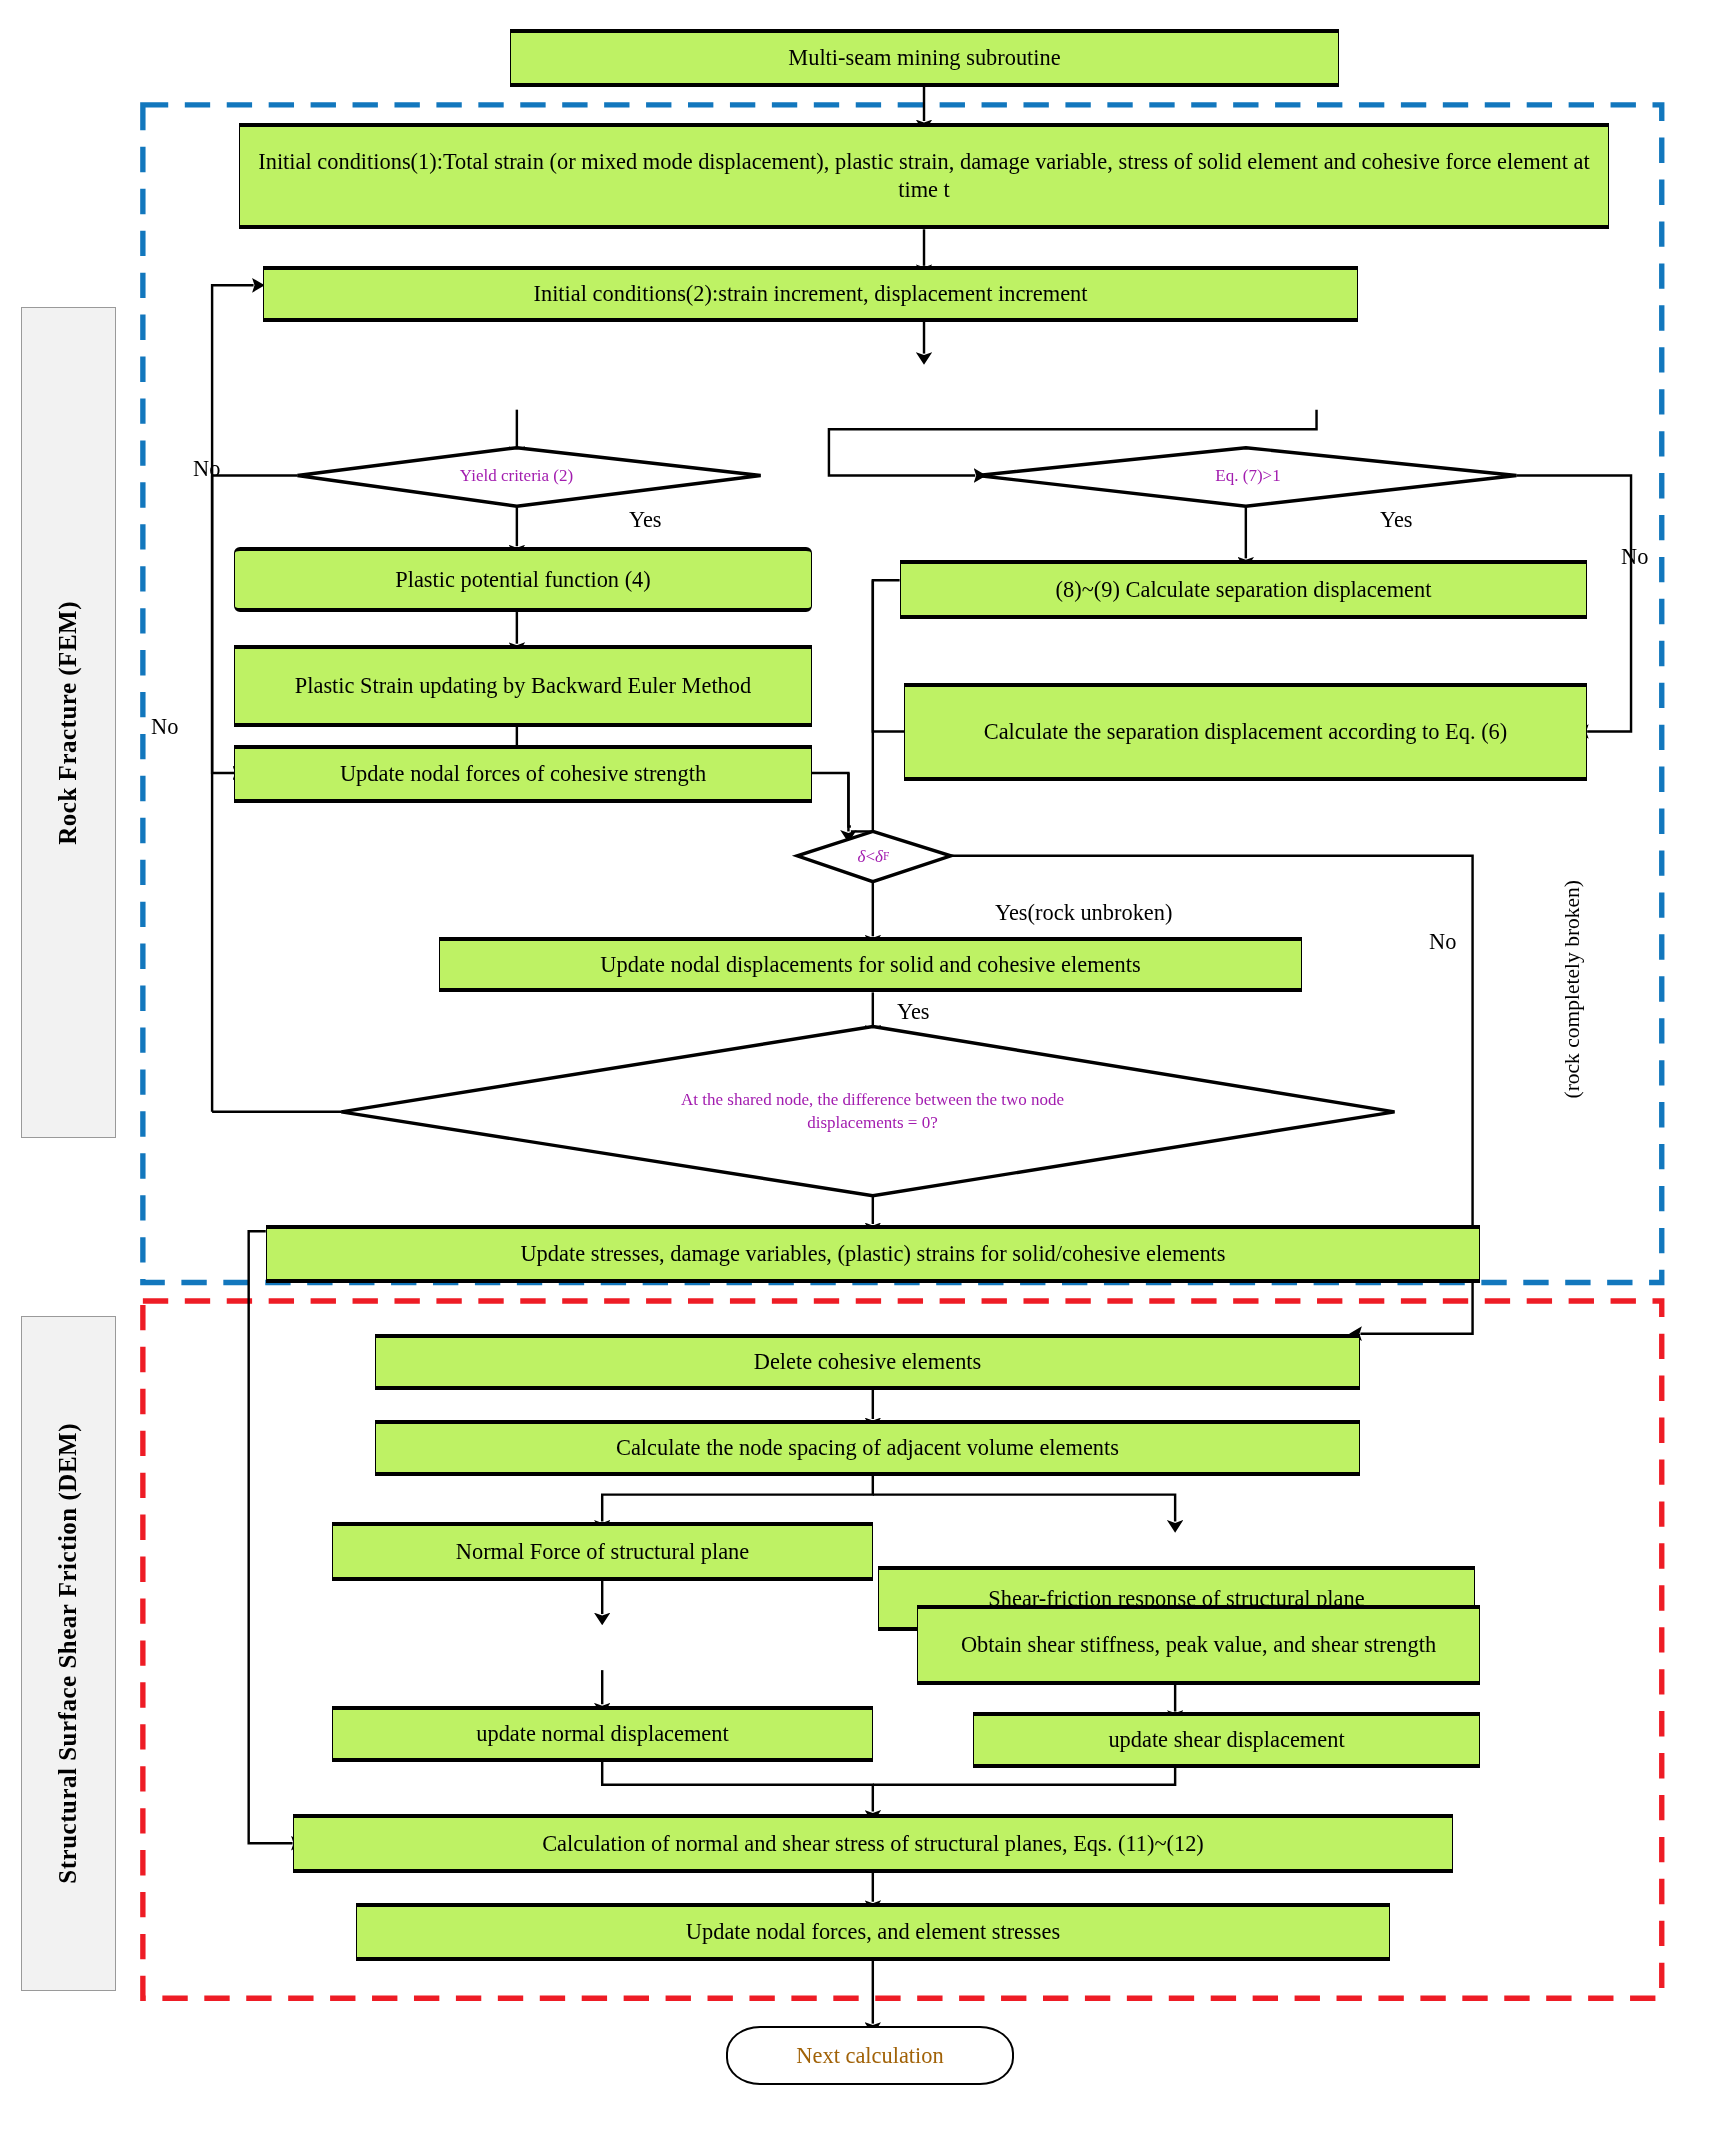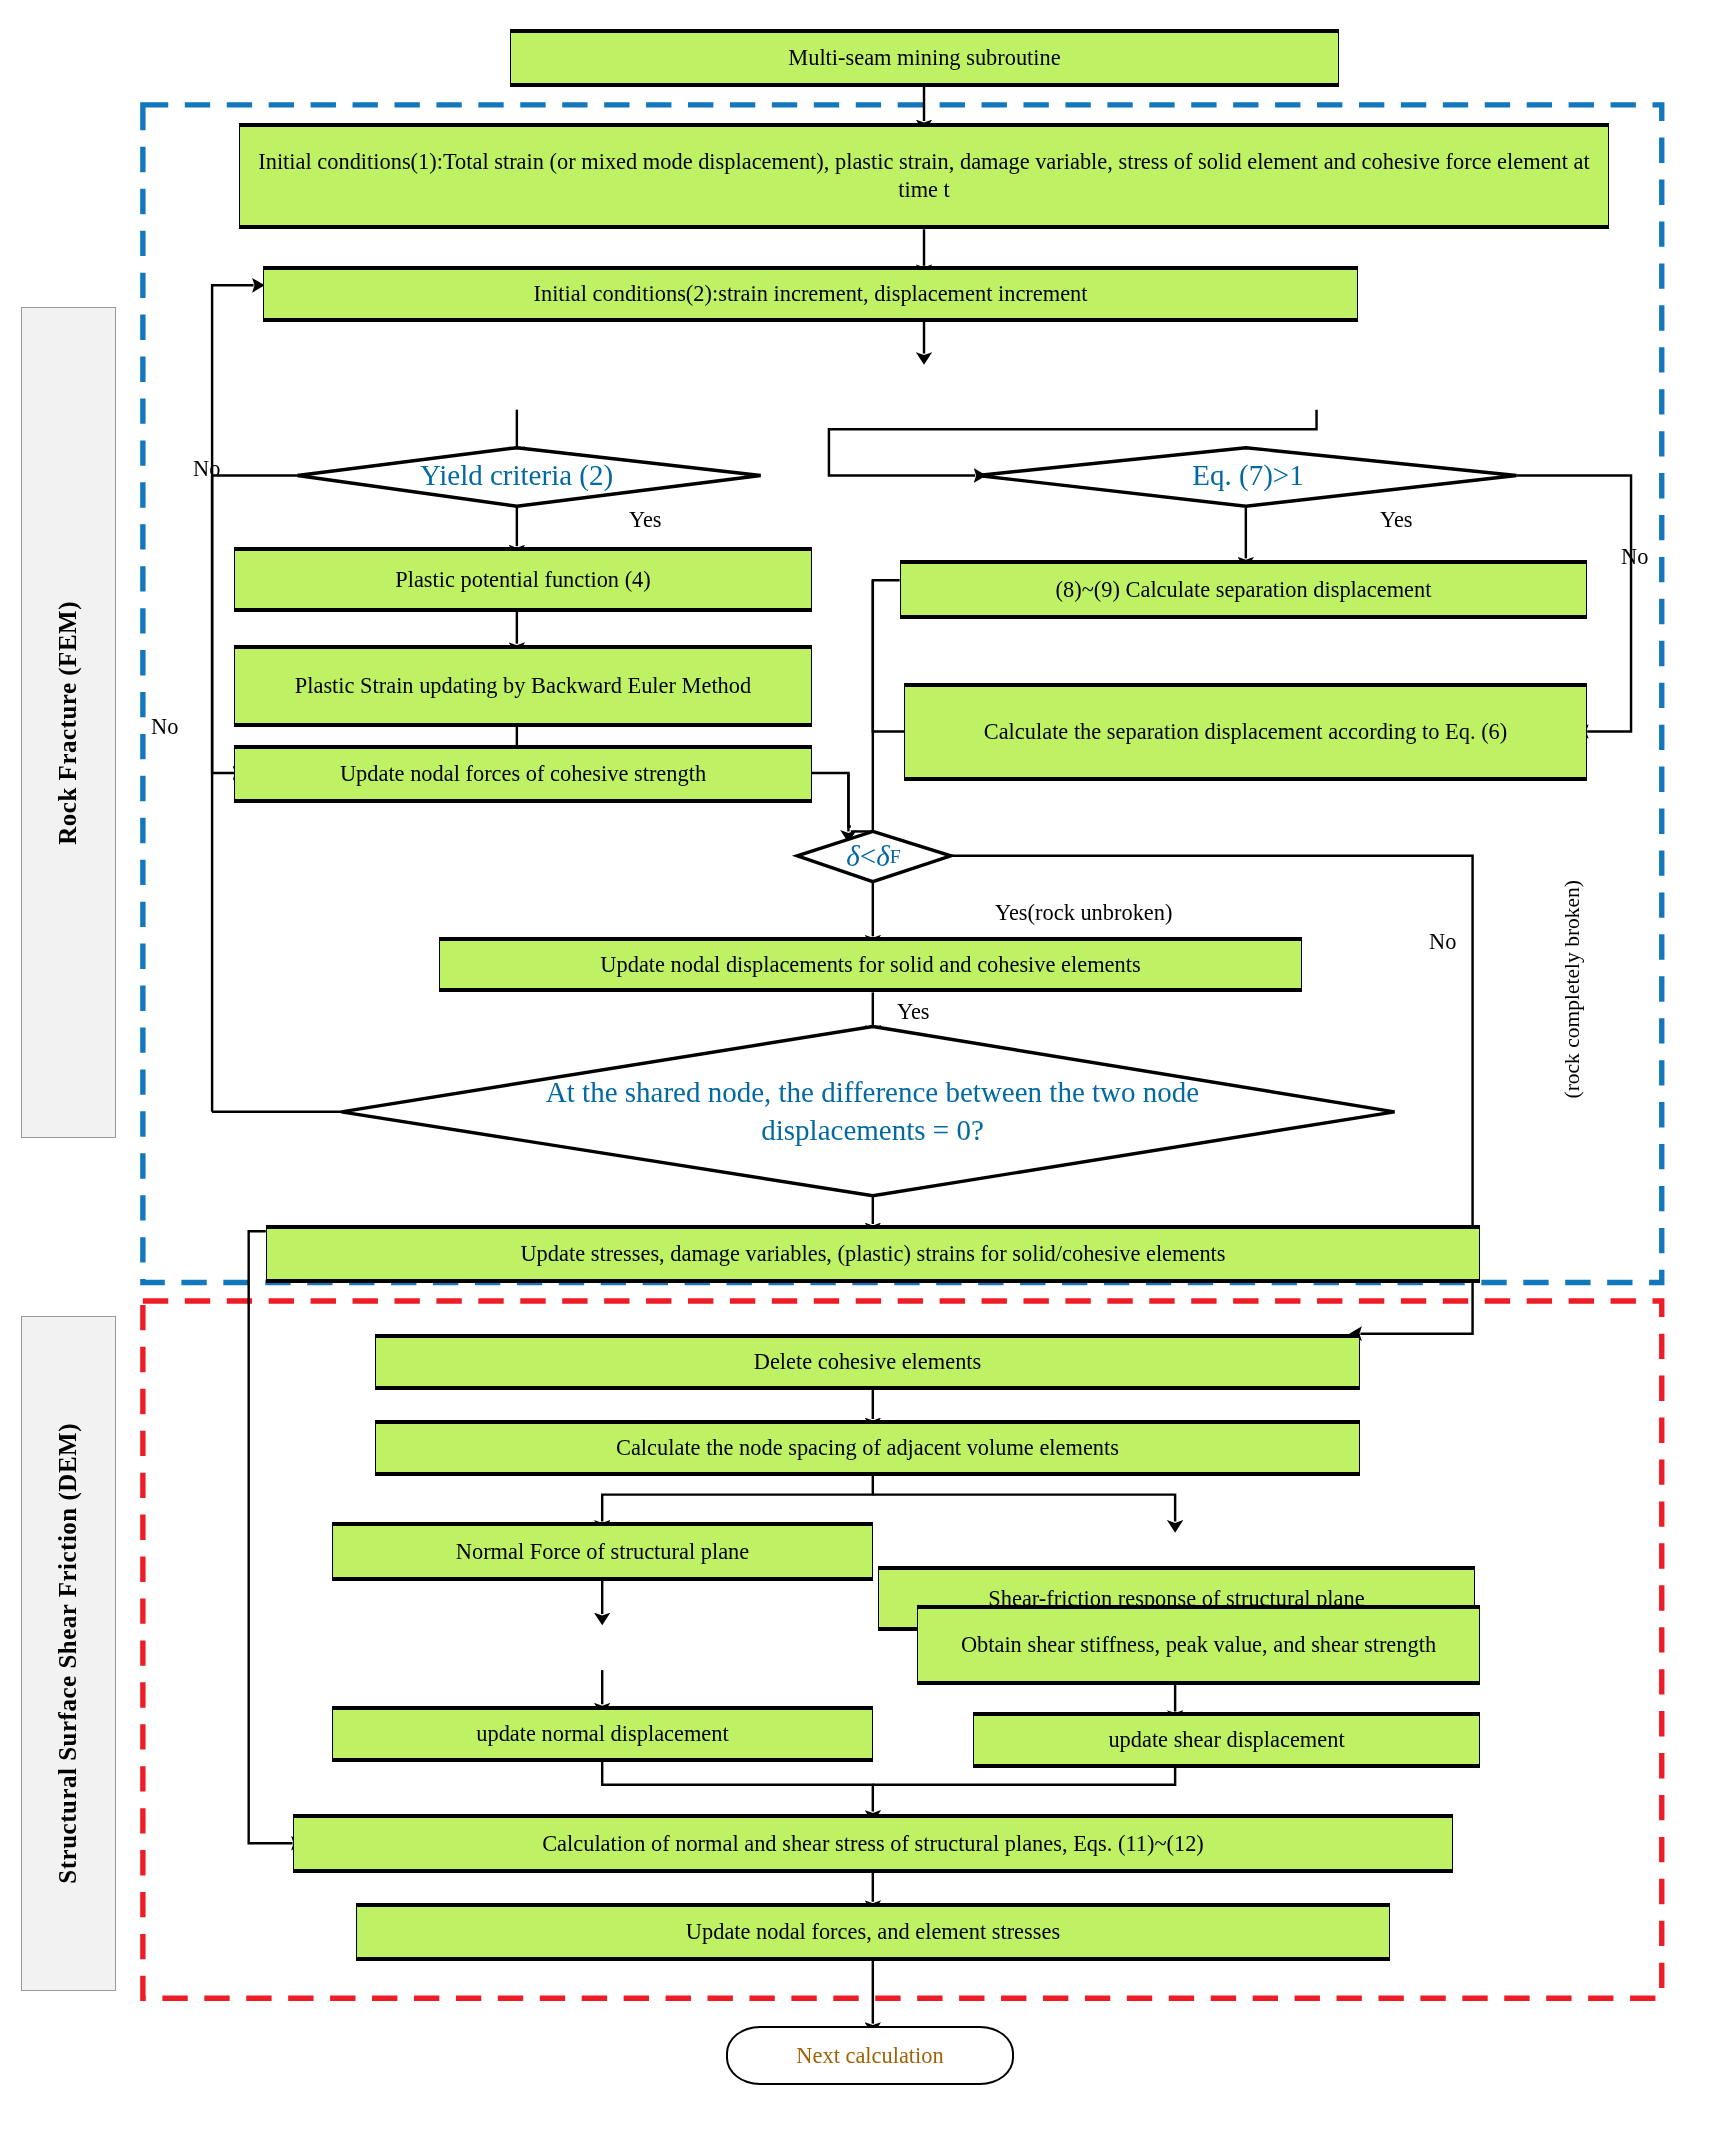--- a/index.html
+++ b/index.html
@@ -13,21 +13,21 @@
     letter-spacing:0.5px;white-space:nowrap;
   }
   .vlabel{position:absolute;}
   .vlabel span{writing-mode:vertical-rl;transform:rotate(180deg);font-size:21.5px;font-family:"Liberation Serif", serif;white-space:nowrap;color:#000;}
   .node{position:absolute;box-sizing:border-box;display:flex;align-items:center;justify-content:center;text-align:center;}
   .box{border:1.5px solid #000;border-top-width:4.4px;border-bottom-width:4.4px;background:#bef264;}
   .box .t{font-size:22.4px;line-height:1.25;padding:0 5.9px;color:#000;}
   .term{border:2.4px solid #000;border-radius:34px/27px;background:#fff;}
   .term .t{font-size:22.4px;color:#a16207;}
   .dia{position:absolute;}
-  .dia .t{position:absolute;left:0;top:0;width:100%;height:100%;display:flex;align-items:center;justify-content:center;font-size:29px;line-height:1.3;color:#0369a1;}
+  .dia .t{position:absolute;left:0;top:0;width:100%;height:100%;display:flex;align-items:center;justify-content:center;font-size:17px;line-height:1.3;color:#a21caf;}
   .elbl{position:absolute;font-size:22.4px;color:#000;white-space:nowrap;font-family:"Liberation Serif", serif;}
   .ital{font-style:italic;}
   .sub{font-size:0.68em;vertical-align:-0.25em;}
 </style>
 </head>
 <body>
 
 <div id="stage">
 
   <svg viewBox="0 0 3550 4411">
@@ -130,21 +130,21 @@
 
   <div class="node box" style="left:239px;top:123px;width:1370px;height:106px;">
     <div class="t">Initial conditions(1):Total strain (or mixed mode displacement), plastic strain, damage variable, stress of solid element and cohesive force element at time t</div>
   </div>
 
   <div class="node box" style="left:263px;top:266px;width:1095px;height:56px;">
     <div class="t">Initial conditions(2):strain increment, displacement increment</div>
   </div>
 
 
-  <div class="node box" style="left:234px;top:547px;width:578px;height:65px;">
+  <div class="node box" style="left:234px;top:547px;width:578px;height:65px;border-radius:6px;">
     <div class="t">Plastic potential function (4)</div>
   </div>
 
   <div class="node box" style="left:234px;top:645px;width:578px;height:82px;">
     <div class="t">Plastic Strain updating by Backward Euler Method</div>
   </div>
 
   <div class="node box" style="left:234px;top:745px;width:578px;height:58px;">
     <div class="t">Update nodal forces of cohesive strength</div>
   </div>

